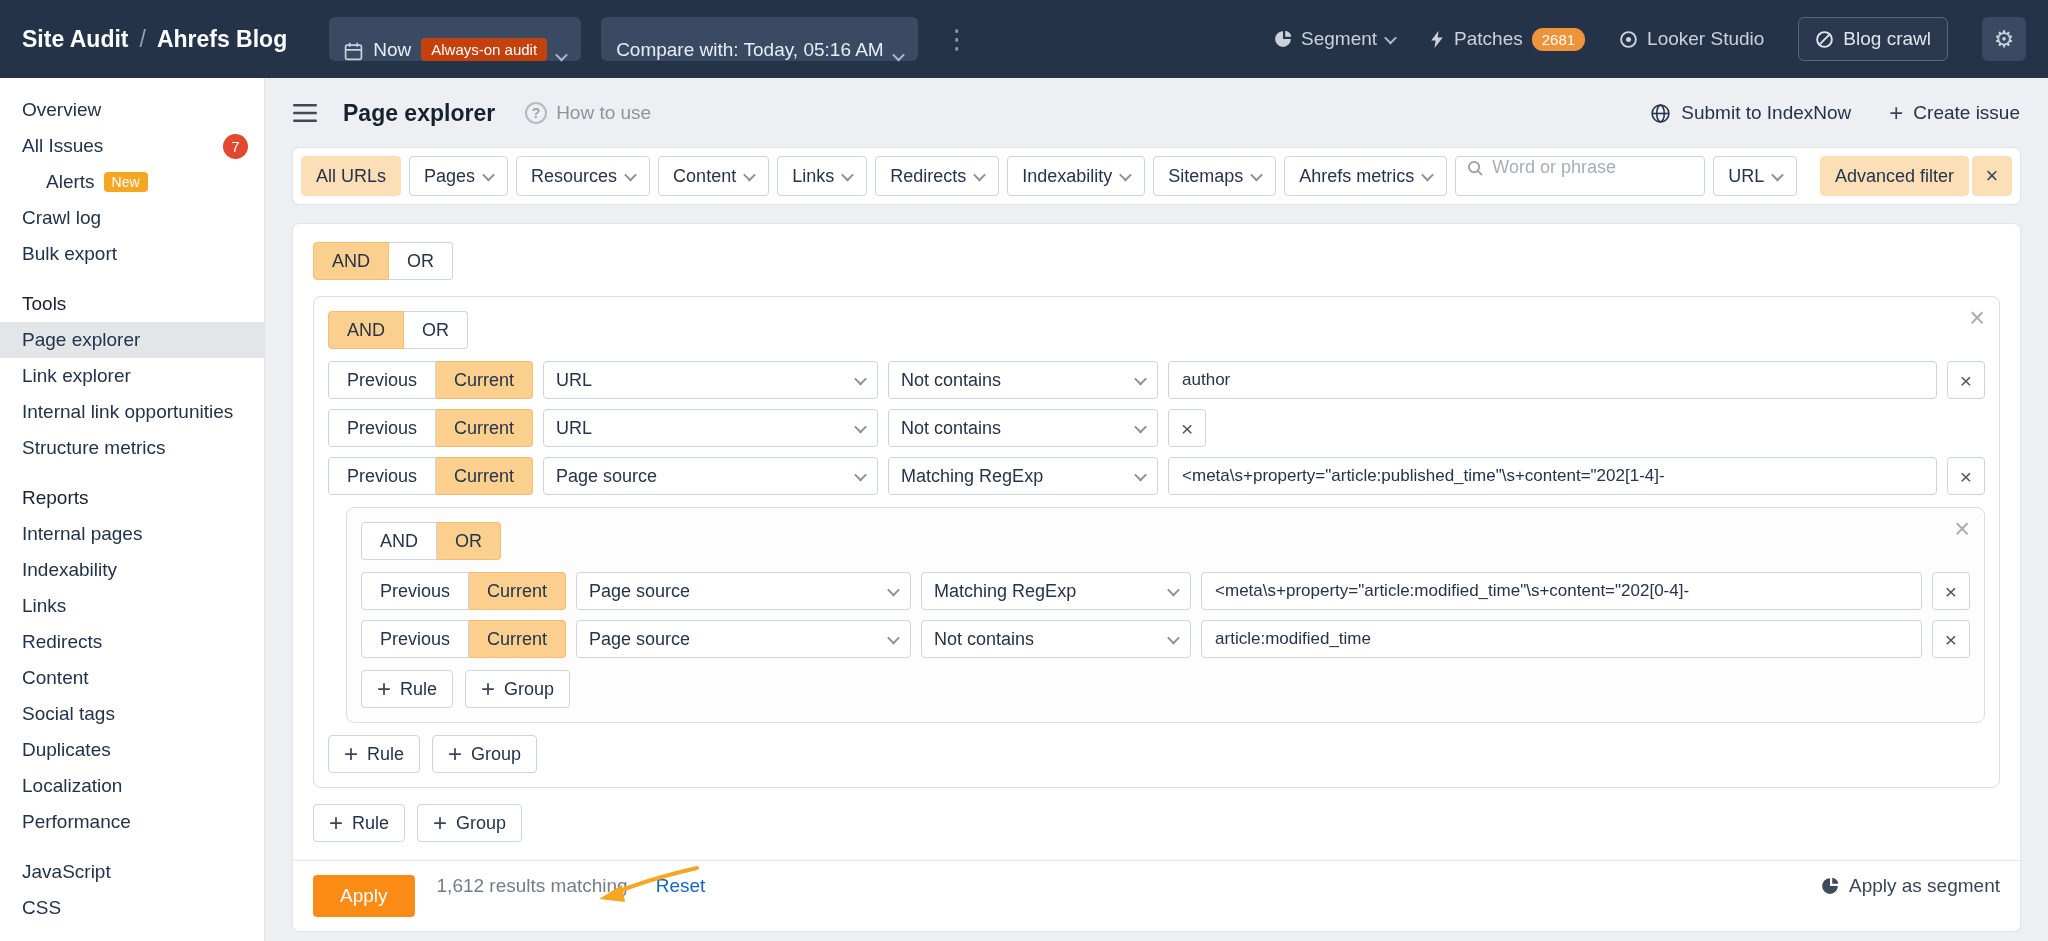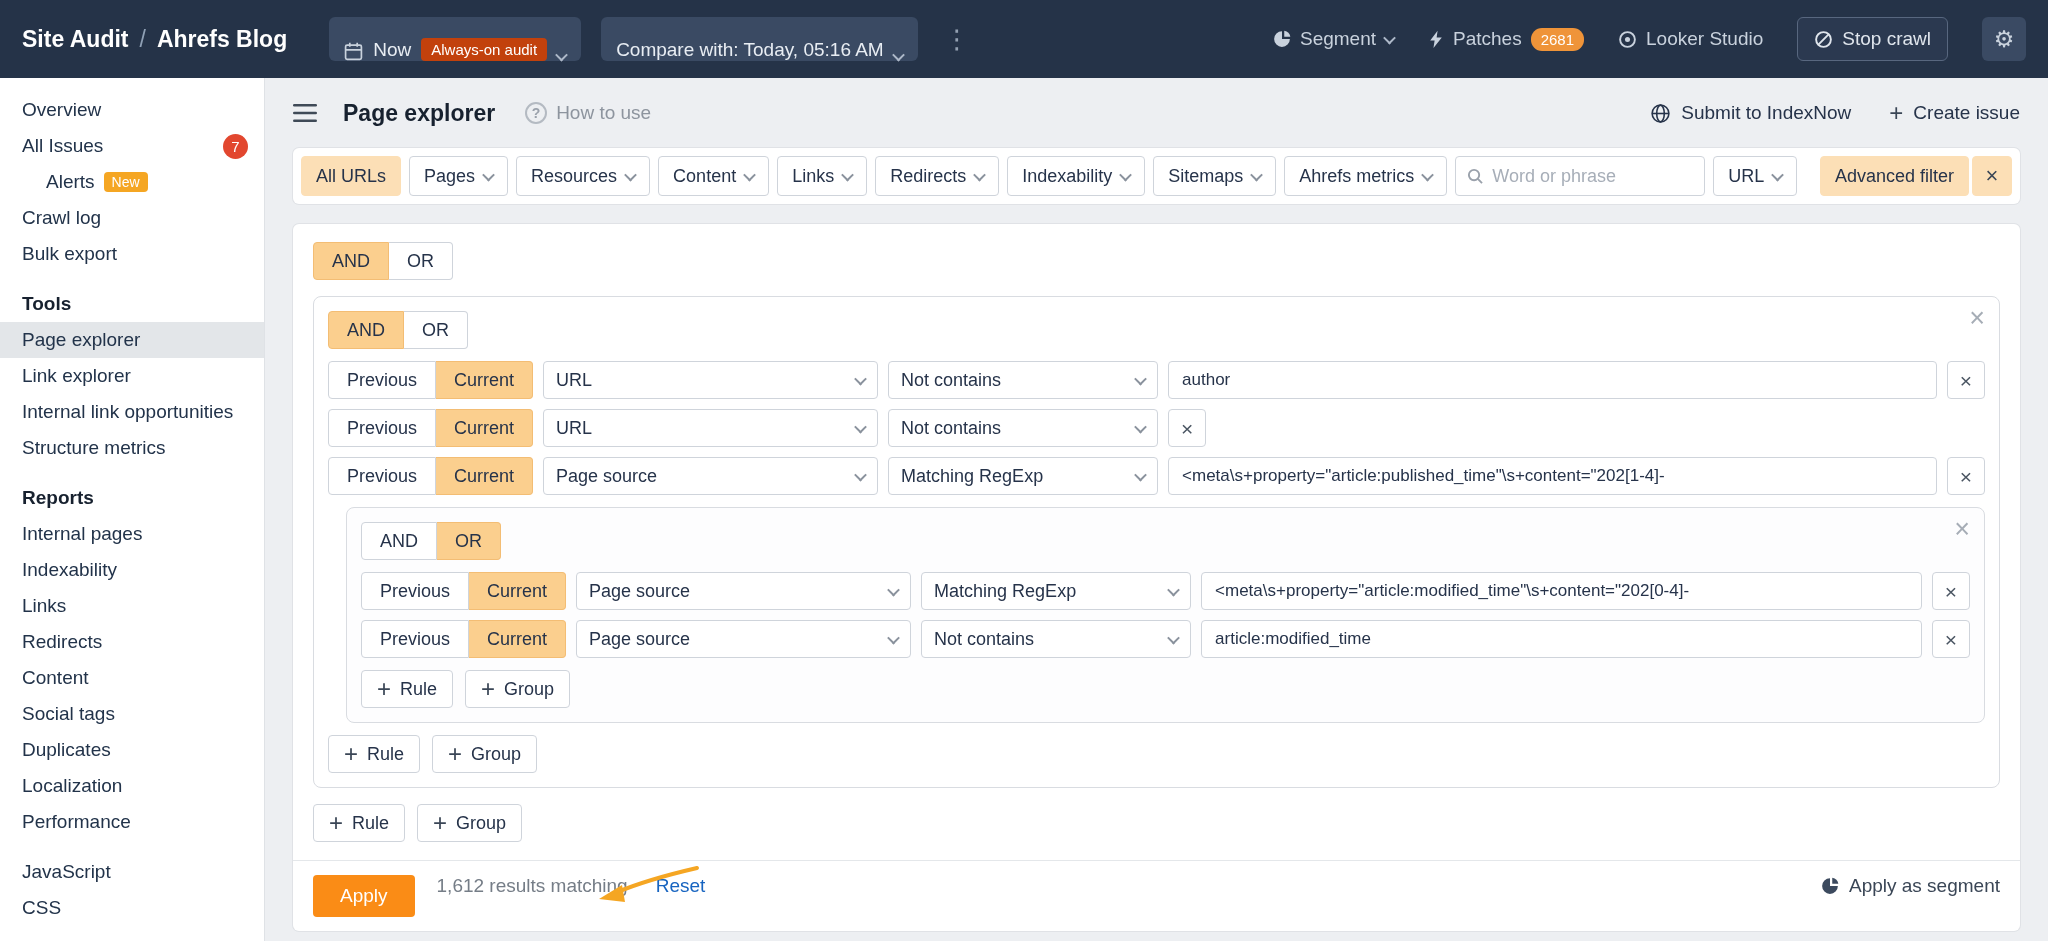--- a/index.html
+++ b/index.html
@@ -23,40 +23,40 @@
   .count-badge{background:#ef9439;color:#fff;font-size:15px;padding:3px 10px;border-radius:11px}
   .tb-stop{height:44px;border:1px solid #58677f;background:#2b3950;border-radius:6px;color:#dfe5ec;font-size:19px;display:flex;align-items:center;gap:9px;padding:0 16px}
   .tb-gear{width:44px;height:44px;border:none;border-radius:6px;background:#3a4a63;color:#c9d2dd;font-size:23px;display:flex;align-items:center;justify-content:center}
 
   
   .body-row{flex:1;display:flex;min-height:0}
   .sidebar{width:265px;background:#fff;border-right:1px solid #dfe2e6;padding-top:14px;overflow:hidden;flex:0 0 auto;font-size:19px}
   .sb-item{height:36px;display:flex;align-items:center;padding:0 16px 0 22px;color:#22334a;cursor:pointer;white-space:nowrap}
   .sb-item.selected{background:#e3e6e9}
   .sb-item.indent{padding-left:46px}
-  .sb-header{height:36px;display:flex;align-items:center;padding:0 22px;font-weight:bold;color:#17212f;margin-top:14px}
+  .sb-header{height:36px;display:flex;align-items:center;padding:0 22px;font-weight:normal;color:#17212f;margin-top:14px}
   .sb-gap{height:14px}
   .badge-red{margin-left:auto;background:#e2472f;color:#fff;width:25px;height:25px;border-radius:50%;font-size:15px;display:flex;align-items:center;justify-content:center;flex:0 0 auto}
   .badge-new{margin-left:9px;background:#f5a623;color:#fff;font-size:14px;padding:2px 8px;border-radius:4px}
 
   .main{flex:1;display:flex;flex-direction:column;min-width:0;padding:0 28px}
   .main-header{height:70px;display:flex;align-items:center;flex:0 0 auto}
   .hamburger{margin-right:26px;cursor:pointer;display:flex;align-items:center}
   .page-title{font-size:23px;font-weight:bold;color:#17212f;white-space:nowrap}
   .how-to{display:flex;align-items:center;gap:9px;color:#8d949e;font-size:19px;margin-left:30px;cursor:pointer}
   .q-circle{width:22px;height:22px;border-radius:50%;border:2px solid #b4bac2;color:#9aa1ab;font-size:14px;font-weight:bold;display:flex;align-items:center;justify-content:center}
   .mh-right{margin-left:auto;display:flex;align-items:center;gap:38px}
   .mh-action{display:flex;align-items:center;gap:10px;font-size:19px;color:#26334a;cursor:pointer;white-space:nowrap}
   .plus{font-size:24px;line-height:1;color:#3a4656}
 
   
   .filterbar{background:#fff;border-radius:6px;box-shadow:0 0 0 1px rgba(20,30,50,.06);padding:8px;display:flex;align-items:center;gap:8px;flex:0 0 auto}
   .chip{height:40px;display:flex;align-items:center;gap:9px;padding:0 14px;border-radius:4px;font-size:18px;color:#26334a;background:#fff;border:1px solid #cfd4db;cursor:pointer;white-space:nowrap}
   .chip.orange{background:#fcdfb6;border-color:#fcdfb6}
-  .searchbox{height:40px;border:1px solid #cfd4db;border-radius:4px;display:flex;align-items:center;padding:17px 11px;gap:8px;width:250px;background:#fff;flex:0 0 auto}
+  .searchbox{height:40px;border:1px solid #cfd4db;border-radius:4px;display:flex;align-items:flex-end;padding:17px 11px;gap:8px;width:250px;background:#fff;flex:0 0 auto}
   .searchbox input{border:none;outline:none;font-size:18px;width:100%;color:#26334a;background:transparent}
   .searchbox input::placeholder{color:#a7aeb8}
   .advanced-cluster{margin-left:auto;display:flex;gap:3px}
   .chip.square{width:40px;justify-content:center;padding:0;font-size:22px;color:#3a4656}
 
   
   .panel{margin-top:20px;background:#fff;border-radius:6px;box-shadow:0 0 0 1px rgba(20,30,50,.06);padding:18px 20px 0;display:flex;flex-direction:column;flex:0 0 auto}
   .seg{display:inline-flex;flex:0 0 auto}
   .seg button{height:38px;padding:0 18px;font-size:18px;color:#26334a;background:#fff;border:1px solid #cfd4db}
   .seg button:first-child{border-radius:4px 0 0 4px}
@@ -140,21 +140,21 @@
             <circle cx="9" cy="9" r="2.4" fill="#c9d2dd"></circle>
           </svg>
         <span>Looker Studio</span>
       </div>
 
       <button class="tb-stop">
         <svg width="19" height="19" viewBox="0 0 18 18" fill="none" stroke="#dfe5ec" stroke-width="1.8">
             <circle cx="9" cy="9" r="7"></circle>
             <path d="M4.4 13.6 L13.6 4.4"></path>
           </svg>
-        <span>Stop crawl</span>
+        <span>Blog crawl</span>
       </button>
 
       <button class="tb-gear">
           <span>⚙</span>
         </button>
     </div>
   </header>
 
   <div class="body-row">
 

